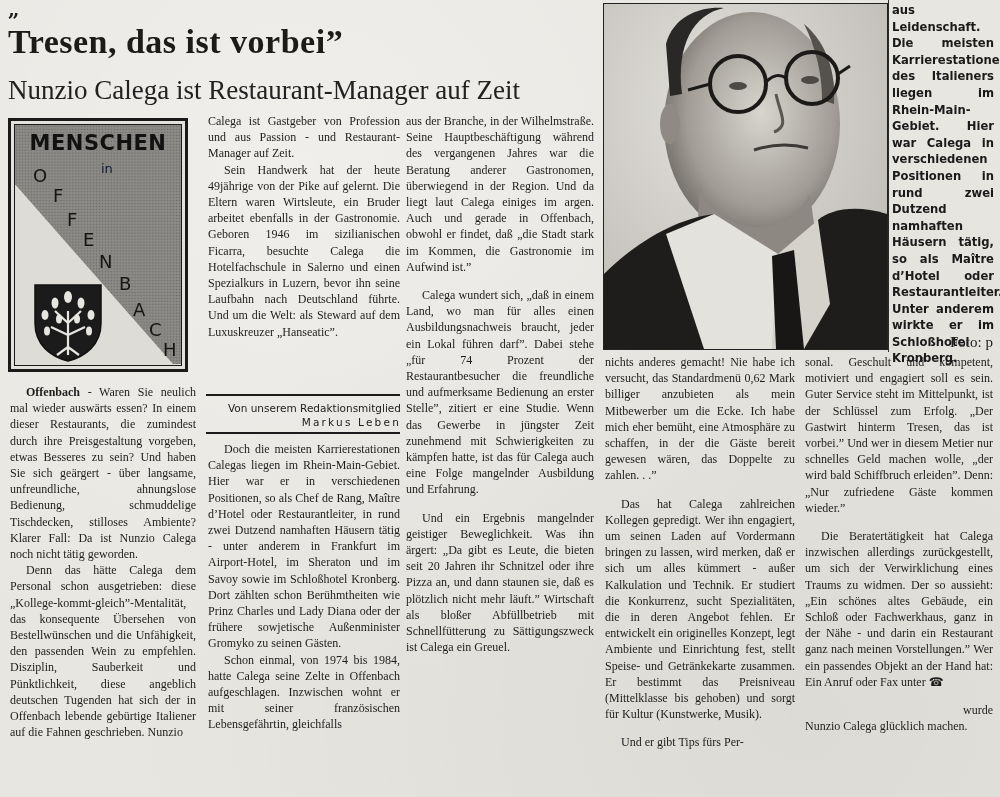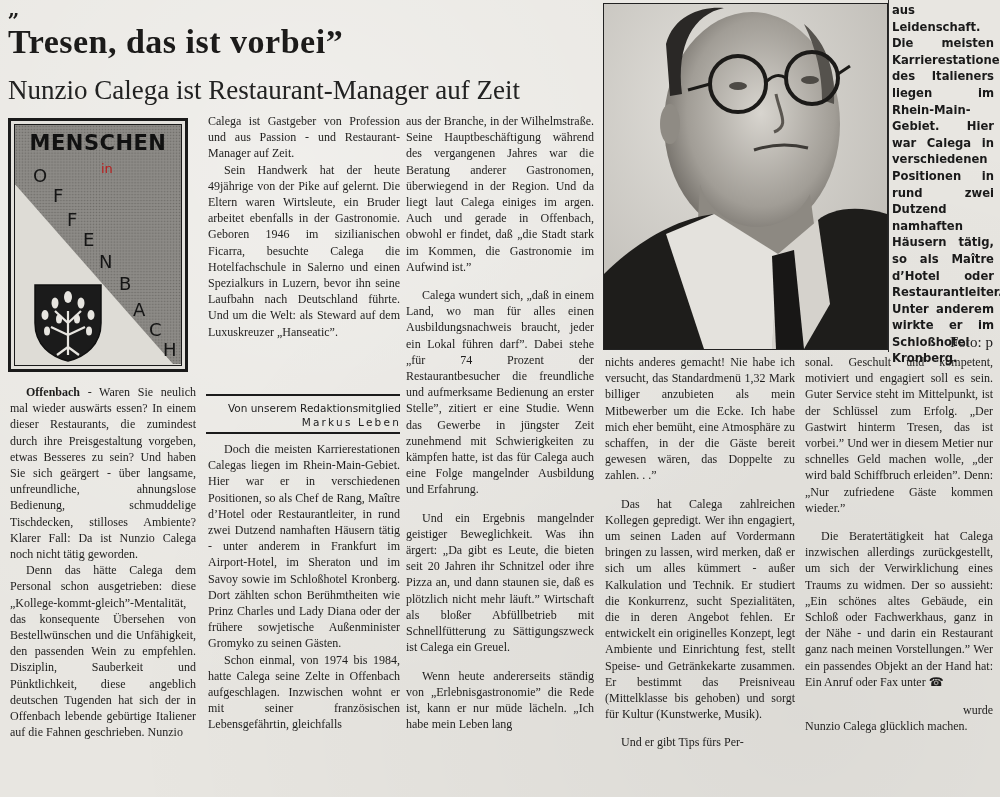--- a/index.html
+++ b/index.html
@@ -47,21 +47,21 @@
   }
   .logo-diag { position:absolute; inset:0; }
   .logo-title {
     position:absolute; left:0; right:0; top:6px; text-align:center;
     font-family:"DejaVu Sans", sans-serif; font-weight:bold; font-size:21px;
     letter-spacing:0.5px; color:#111;
   }
   .logo-letter {
     position:absolute; font-family:"DejaVu Sans", sans-serif; font-size:18px; color:#151515;
   }
-  .logo-in { position:absolute; font-family:"DejaVu Sans", sans-serif; font-size:13px; color:#b91c1c; }
+  .logo-in { position:absolute; font-family:"DejaVu Sans", sans-serif; font-size:13px; color:#0f172a; }
   .crest { position:absolute; left:18px; top:158px; width:70px; height:80px; }
 
   .rule { position:absolute; background:#1b1b1b; }
   .byline {
     left:205px; top:401px; width:196px; text-align:right;
     font-family:"DejaVu Sans", sans-serif; font-size:10.5px; line-height:14px; color:#1c1c1c;
   }
   .byline .name { letter-spacing:2.2px; }
 
   
@@ -142,21 +142,20 @@
 <div class="rule" style="left:206px; top:432px; width:194px; height:2px;"></div>
 <div class="col" style="left:208px; top:441px; width:192px;">
   <p>Doch die meisten Karrierestationen Calegas liegen im Rhein-Main-Gebiet. Hier war er in verschiedenen Positionen, so als Chef de Rang, Maître d’Hotel oder Restaurantleiter, in rund zwei Dutzend namhaften Häusern tätig - unter anderem in Frankfurt im Airport-Hotel, im Sheraton und im Savoy sowie im Schloßhotel Kronberg. Dort zählten schon Berühmtheiten wie Prinz Charles und Lady Diana oder der frühere sowjetische Außenminister Gromyko zu seinen Gästen.</p>
   <p>Schon einmal, von 1974 bis 1984, hatte Calega seine Zelte in Offenbach aufgeschlagen. Inzwischen wohnt er mit seiner französischen Lebensgefährtin, gleichfalls</p>
 </div>
 
 <div class="col" style="left:406px; top:113px; width:188px;">
   <p class="noindent">aus der Branche, in der Wilhelmstraße. Seine Hauptbeschäftigung während des vergangenen Jahres war die Beratung anderer Gastronomen, überwiegend in der Region. Und da liegt laut Calega einiges im argen. Auch und gerade in Offenbach, obwohl er findet, daß „die Stadt stark im Kommen, die Gastronomie im Aufwind ist.”</p>
   <p class="gap">Calega wundert sich, „daß in einem Land, wo man für alles einen Ausbildungsnachweis braucht, jeder ein Lokal führen darf”. Dabei stehe „für 74 Prozent der Restaurantbesucher die freundliche und aufmerksame Bedienung an erster Stelle”, zitiert er eine Studie. Wenn das Gewerbe in jüngster Zeit zunehmend mit Schwierigkeiten zu kämpfen hatte, ist das für Calega auch eine Folge mangelnder Ausbildung und Erfahrung.</p>
   <p class="gap">Und ein Ergebnis mangelnder geistiger Beweglichkeit. Was ihn ärgert: „Da gibt es Leute, die bieten seit 20 Jahren ihr Schnitzel oder ihre Pizza an, und dann staunen sie, daß es plötzlich nicht mehr läuft.” Wirtschaft als bloßer Abfüllbetrieb mit Schnellfütterung zu Sättigungszweck ist Calega ein Greuel.</p>
-  <p class="gap">Wenn heute andererseits ständig von „Erlebnisgastronomie” die Rede ist, kann er nur müde lächeln. „Ich habe mein Leben lang</p>
 </div>
 
 <div class="abs photo">
   <svg width="283" height="345" viewBox="0 0 283 345">
     <defs>
       <radialGradient id="bg" cx="0.4" cy="0.3" r="0.8">
         <stop offset="0" stop-color="#e2e0db"></stop>
         <stop offset="1" stop-color="#bdbab4"></stop>
       </radialGradient>
       <radialGradient id="face" cx="0.55" cy="0.45" r="0.6">
@@ -194,21 +193,21 @@
 
     <path d="M168,252 L190,246 L200,345 L172,345 Z" fill="#181716"></path>
   </svg>
 </div>
 <div class="vline" style="left:888px; top:0; height:352px;"></div>
 
 <div class="abs caption">aus Leidenschaft. Die meisten Karrierestationen des Italieners liegen im Rhein-Main-Gebiet. Hier war Calega in verschiedenen Positionen in rund zwei Dutzend namhaften Häusern tätig, so als Maître d’Hotel oder Restaurantleiter. Unter anderem wirkte er im Schloßhotel Kronberg.</div>
 <div class="abs credit">Foto: p</div>
 
 <div class="col" style="left:605px; top:354px; width:190px;">
-  <p class="noindent">nichts anderes gemacht! Nie habe ich versucht, das Standardmenü 1,32 Mark billiger anzubieten als mein Mitbewerber um die Ecke. Ich habe mich eher bemüht, eine Atmosphäre zu schaffen, in der die Gäste bereit gewesen wären, das Doppelte zu zahlen. . .”</p>
+  <p class="noindent">nichts anderes gemacht! Nie habe ich versucht, das Standardmenü 0,62 Mark billiger anzubieten als mein Mitbewerber um die Ecke. Ich habe mich eher bemüht, eine Atmosphäre zu schaffen, in der die Gäste bereit gewesen wären, das Doppelte zu zahlen. . .”</p>
   <p class="gap">Das hat Calega zahlreichen Kollegen gepredigt. Wer ihn engagiert, um seinen Laden auf Vordermann bringen zu lassen, wird merken, daß er sich um alles kümmert - außer Kalkulation und Technik. Er studiert die Konkurrenz, sucht Spezialitäten, die in deren Angebot fehlen. Er entwickelt ein originelles Konzept, legt Ambiente und Einrichtung fest, stellt Speise- und Getränkekarte zusammen. Er bestimmt das Preisniveau (Mittelklasse bis gehoben) und sorgt für Kultur (Kunstwerke, Musik).</p>
   <p class="gap">Und er gibt Tips fürs Per-</p>
 </div>
 
 <div class="col" style="left:805px; top:354px; width:188px;">
   <p class="noindent">sonal. Geschult und kompetent, motiviert und engagiert soll es sein. Guter Service steht im Mittelpunkt, ist der Schlüssel zum Erfolg. „Der Gastwirt hinterm Tresen, das ist vorbei.” Und wer in diesem Metier nur schnelles Geld machen wolle, „der wird bald Schiffbruch erleiden”. Denn: „Nur zufriedene Gäste kommen wieder.”</p>
   <p class="gap"><span>Die Beratertätigkeit hat Calega inzwischen allerdings zurückgestellt, um sich der Verwirklichung eines Traums zu widmen. Der so aussieht: „Ein schönes altes Gebäude, ein Schloß oder Fachwerkhaus, ganz in der Nähe - und darin ein Restaurant ganz nach meinen Vorstellungen.” Wer ein passendes Objekt an der Hand hat: Ein Anruf oder Fax unter</span> <span>☎</span></p>
   <p class="noindent gap" style="text-align:right;">wurde</p>
   <p class="noindent">Nunzio Calega glücklich machen.</p>
 </div>

